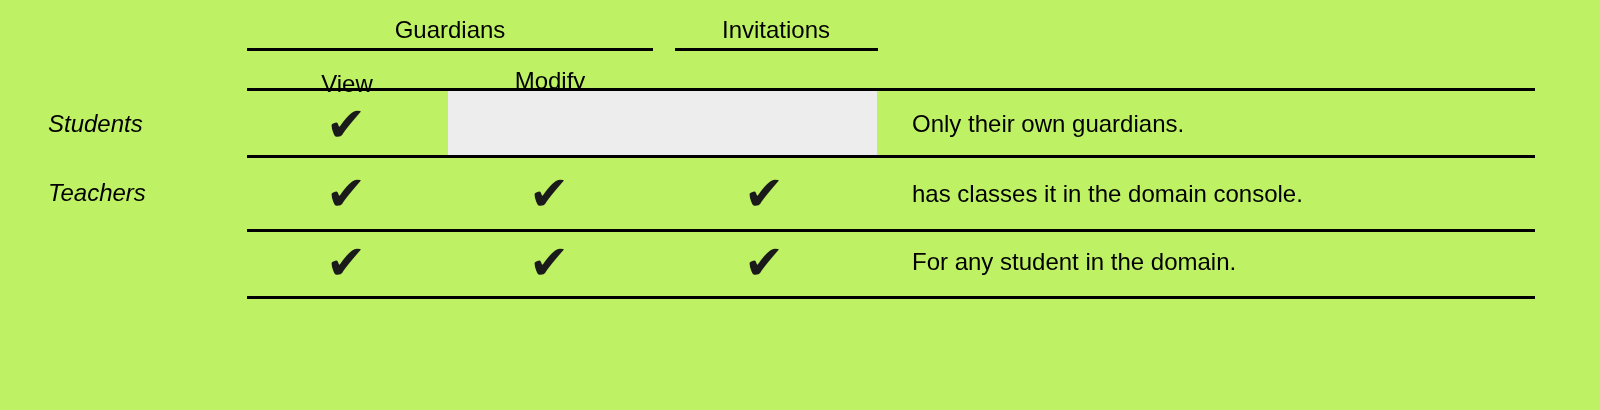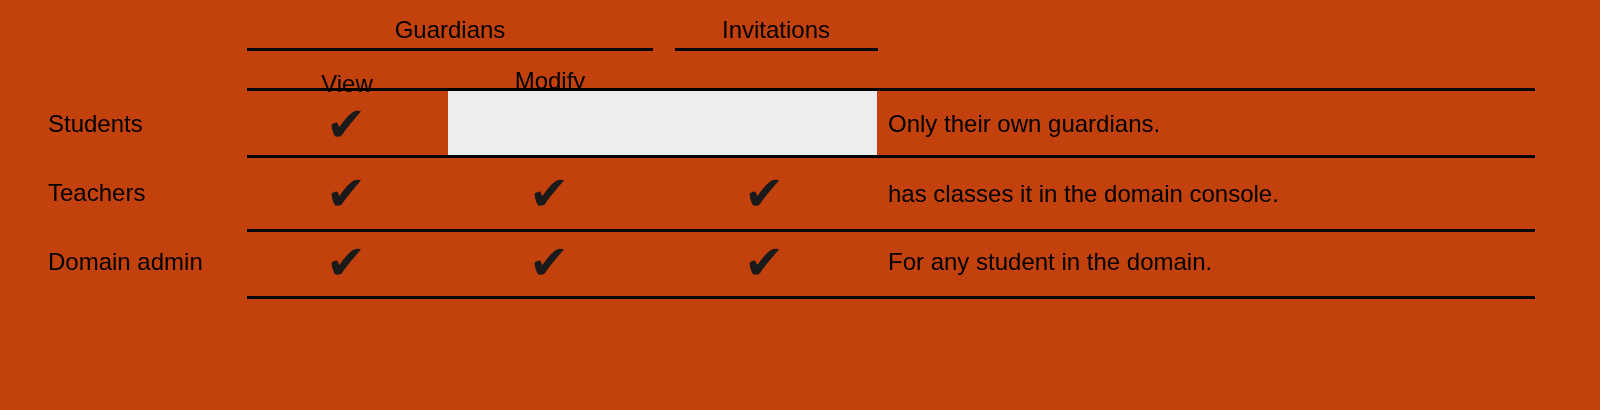--- a/index.html
+++ b/index.html
@@ -4,37 +4,38 @@
 <style>
   html, body {
     margin: 0;
     padding: 0;
     background: #ffffff;
   }
   .canvas {
     position: relative;
     width: 1600px;
     height: 410px;
-    background: #c2410c;
+    background: #bef264;
     font-family: "Liberation Sans", sans-serif;
     font-size: 24px;
     color: #000000;
     overflow: hidden;
   }
   
   .cc {
     position: absolute;
     transform: translate(-50%, -50%);
     white-space: nowrap;
   }
   
   .lc {
     position: absolute;
     transform: translateY(-50%);
     white-space: nowrap;
+    font-style: italic;
   }
   .rule {
     position: absolute;
     height: 3px;
     background: #000000;
   }
   .shade {
     position: absolute;
     left: 448px;
     top: 91px;
@@ -46,21 +47,21 @@
     position: absolute;
     transform: translate(-50%, -50%);
     font-family: "DejaVu Sans", sans-serif;
     font-size: 48px;
     font-weight: bold;
     color: #1a1a1a;
     line-height: 1;
   }
   .note {
     position: absolute;
-    left: 888px;
+    left: 912px;
     transform: translateY(-50%);
     line-height: 32px;
     white-space: nowrap;
   }
 </style>
 </head>
 <body>
 
 <div class="canvas">
 
@@ -72,21 +73,20 @@
 
   <div class="cc" style="left:347px; top:84px">View</div>
   <div class="cc" style="left:550px; top:81px">Modify</div>
 
   <div class="rule" style="left:247px; top:88px; width:1288px"></div>
 
   <div class="shade" style="background: rgb(237, 237, 237);"></div>
 
   <div class="lc" style="left:48px; top:124px">Students</div>
   <div class="lc" style="left:48px; top:193px">Teachers</div>
-  <div class="lc" style="left:48px; top:262px">Domain admin</div>
 
   <div class="check" style="left: 346px; top: 124px; color: rgb(26, 26, 26);">✔</div>
 
   <div class="check" style="left: 346px; top: 193px; color: rgb(26, 26, 26);">✔</div>
   <div class="check" style="left: 549px; top: 193px; color: rgb(26, 26, 26);">✔</div>
   <div class="check" style="left: 764px; top: 193px; color: rgb(26, 26, 26);">✔</div>
 
   <div class="check" style="left: 346px; top: 262px; color: rgb(26, 26, 26);">✔</div>
   <div class="check" style="left: 549px; top: 262px; color: rgb(26, 26, 26);">✔</div>
   <div class="check" style="left: 764px; top: 262px; color: rgb(26, 26, 26);">✔</div>

